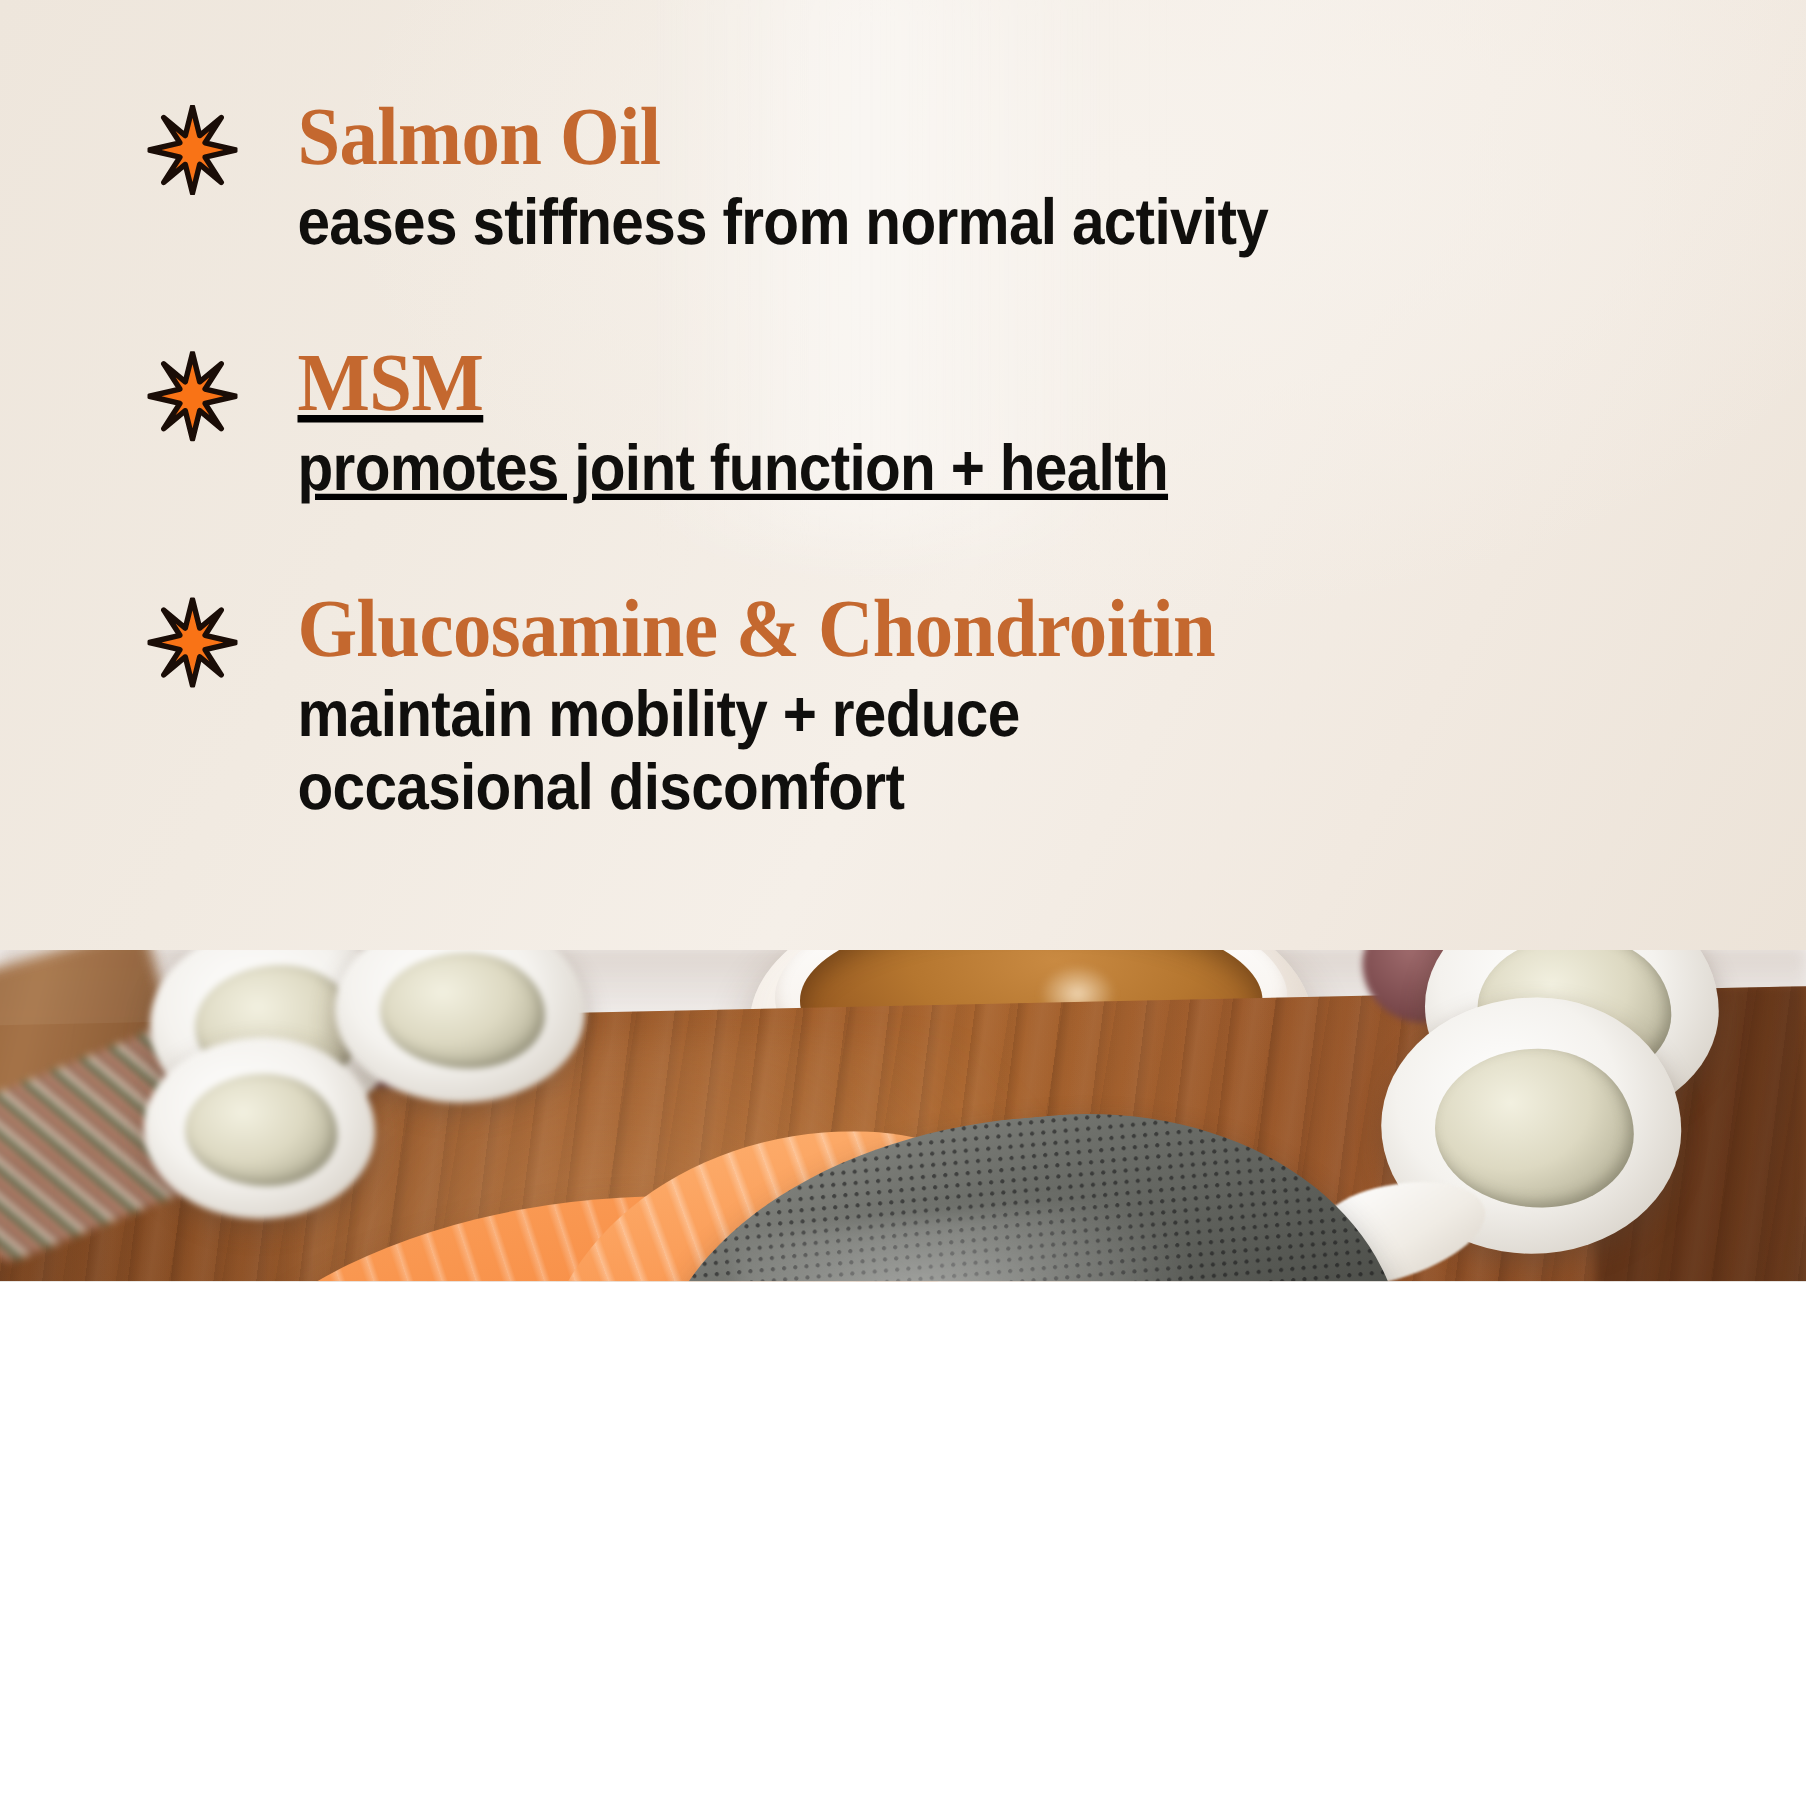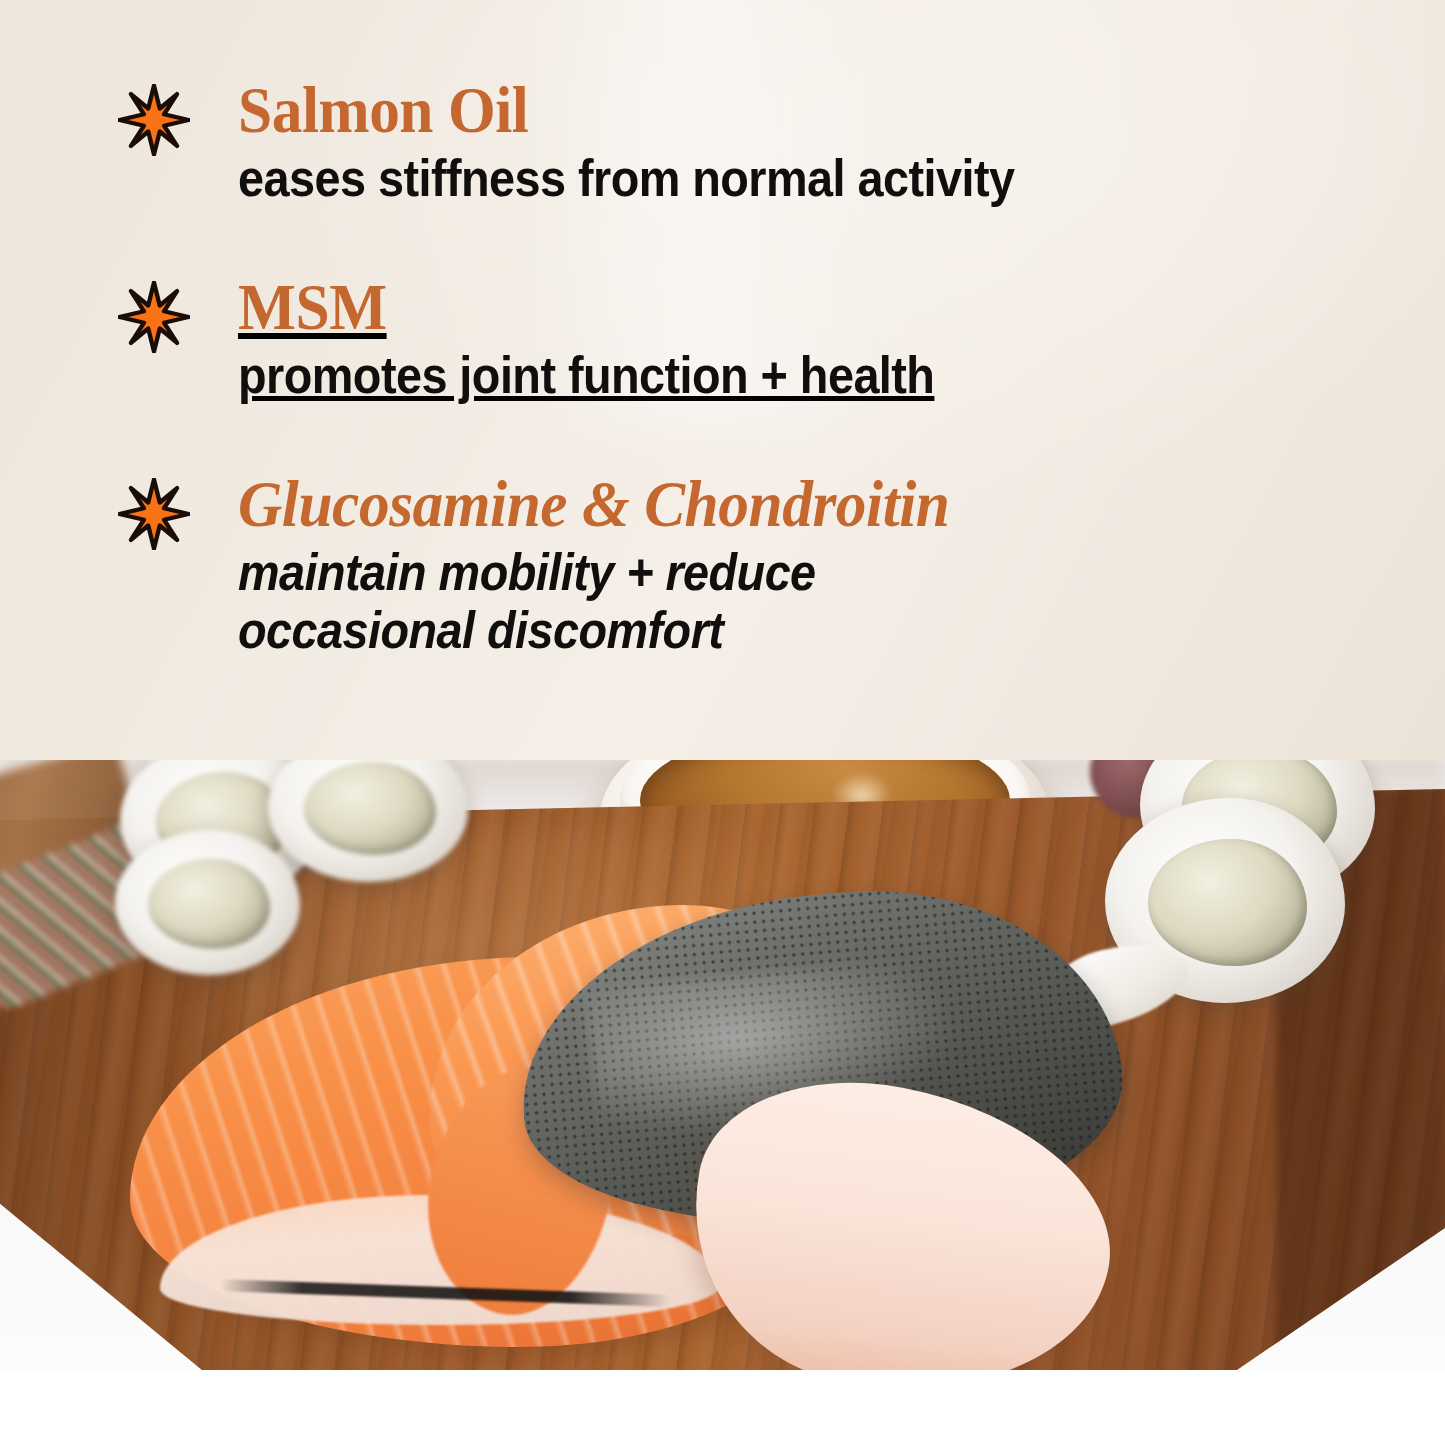--- a/index.html
+++ b/index.html
@@ -4,21 +4,21 @@
 <title>Supplement Benefits Infographic</title>
 <style>
   html, body {
     margin: 0;
     padding: 0;
     background: #ffffff;
   }
   #page {
     position: relative;
     width: 1445px;
-    height: 1370px;
+    height: 1025px;
     overflow: hidden;
     font-family: "Liberation Sans", sans-serif;
     background: #0f172a;
   }
 
   
   .text-panel {
     position: absolute;
     left: 0; top: 0;
     width: 1445px;
@@ -43,21 +43,21 @@
     width: 100%;
   }
 
   .bullet {
     position: absolute;
     left: 118px;
     width: 1300px;
   }
   .bullet-1 { top: 78px; }
   .bullet-2 { top: 275px; text-decoration: underline; }
-  .bullet-3 { top: 472px; font-style: italic; }
+  .bullet-3 { top: 472px; }
 
   .star-icon {
     position: absolute;
     left: 0;
     top: 10px;
     width: 72px;
     height: 72px;
   }
   .bullet-1 .star-icon { top: 6px; }
   .bullet-2 .star-icon { top: 6px; }

